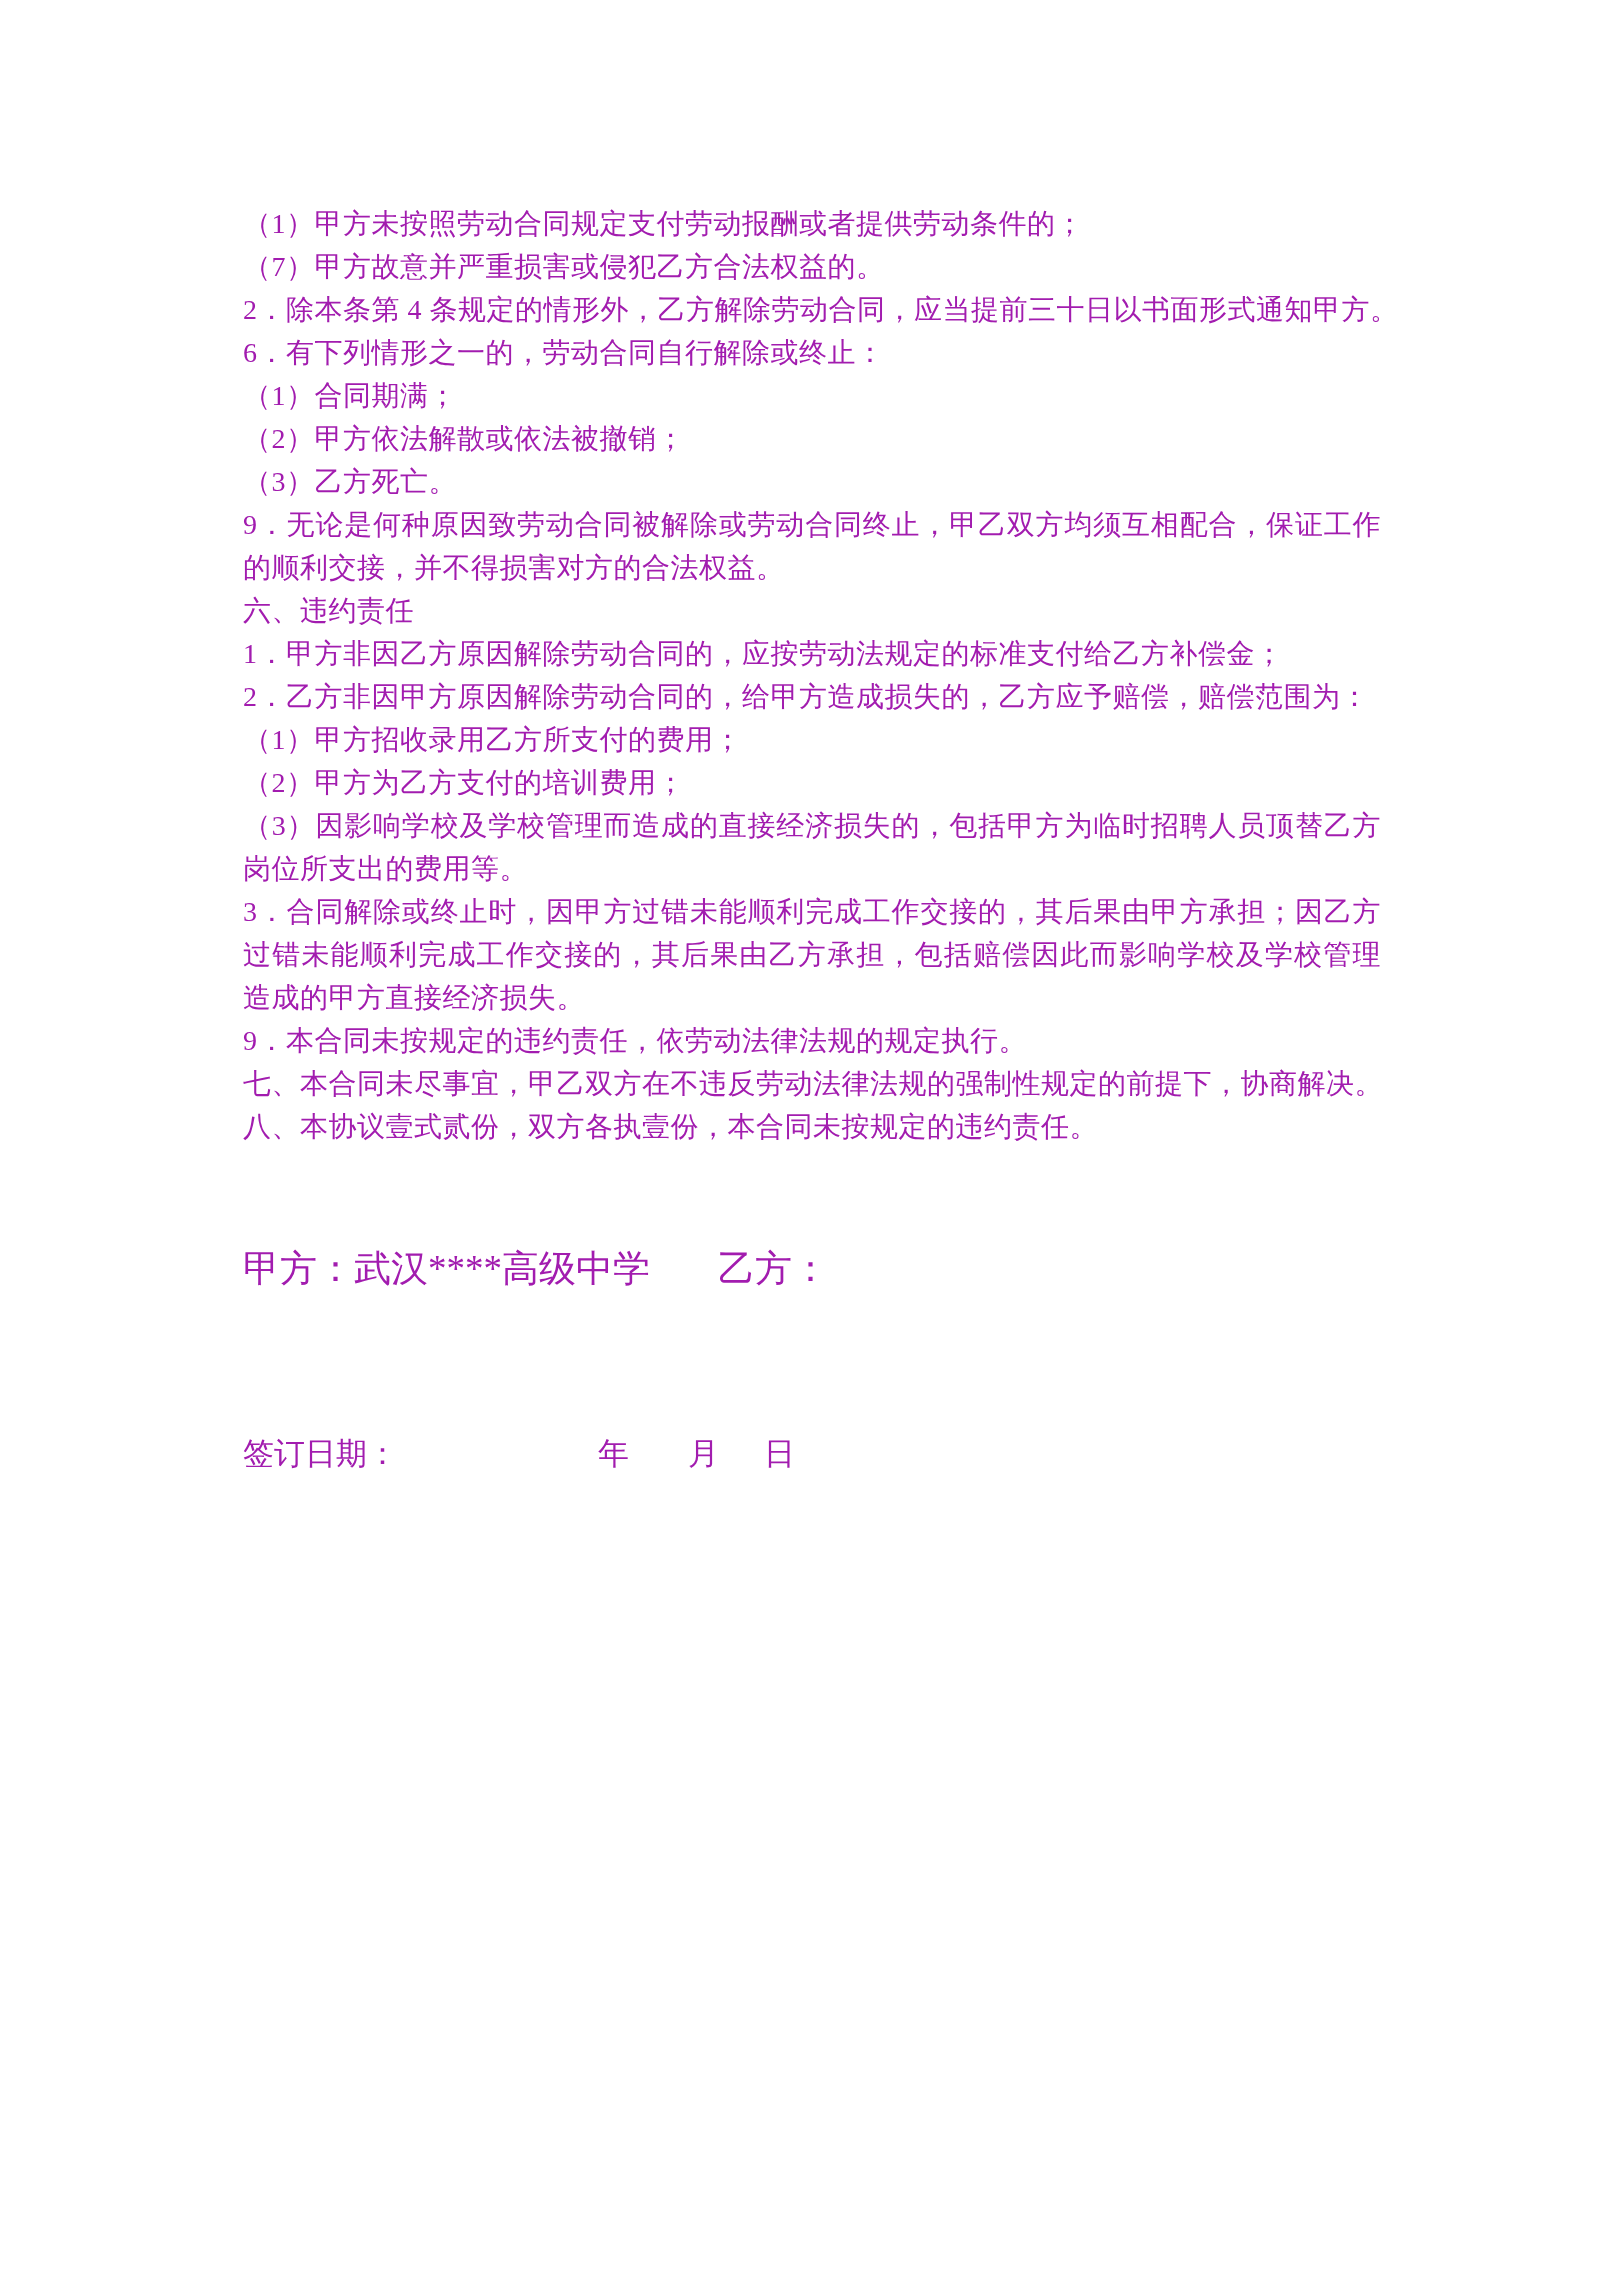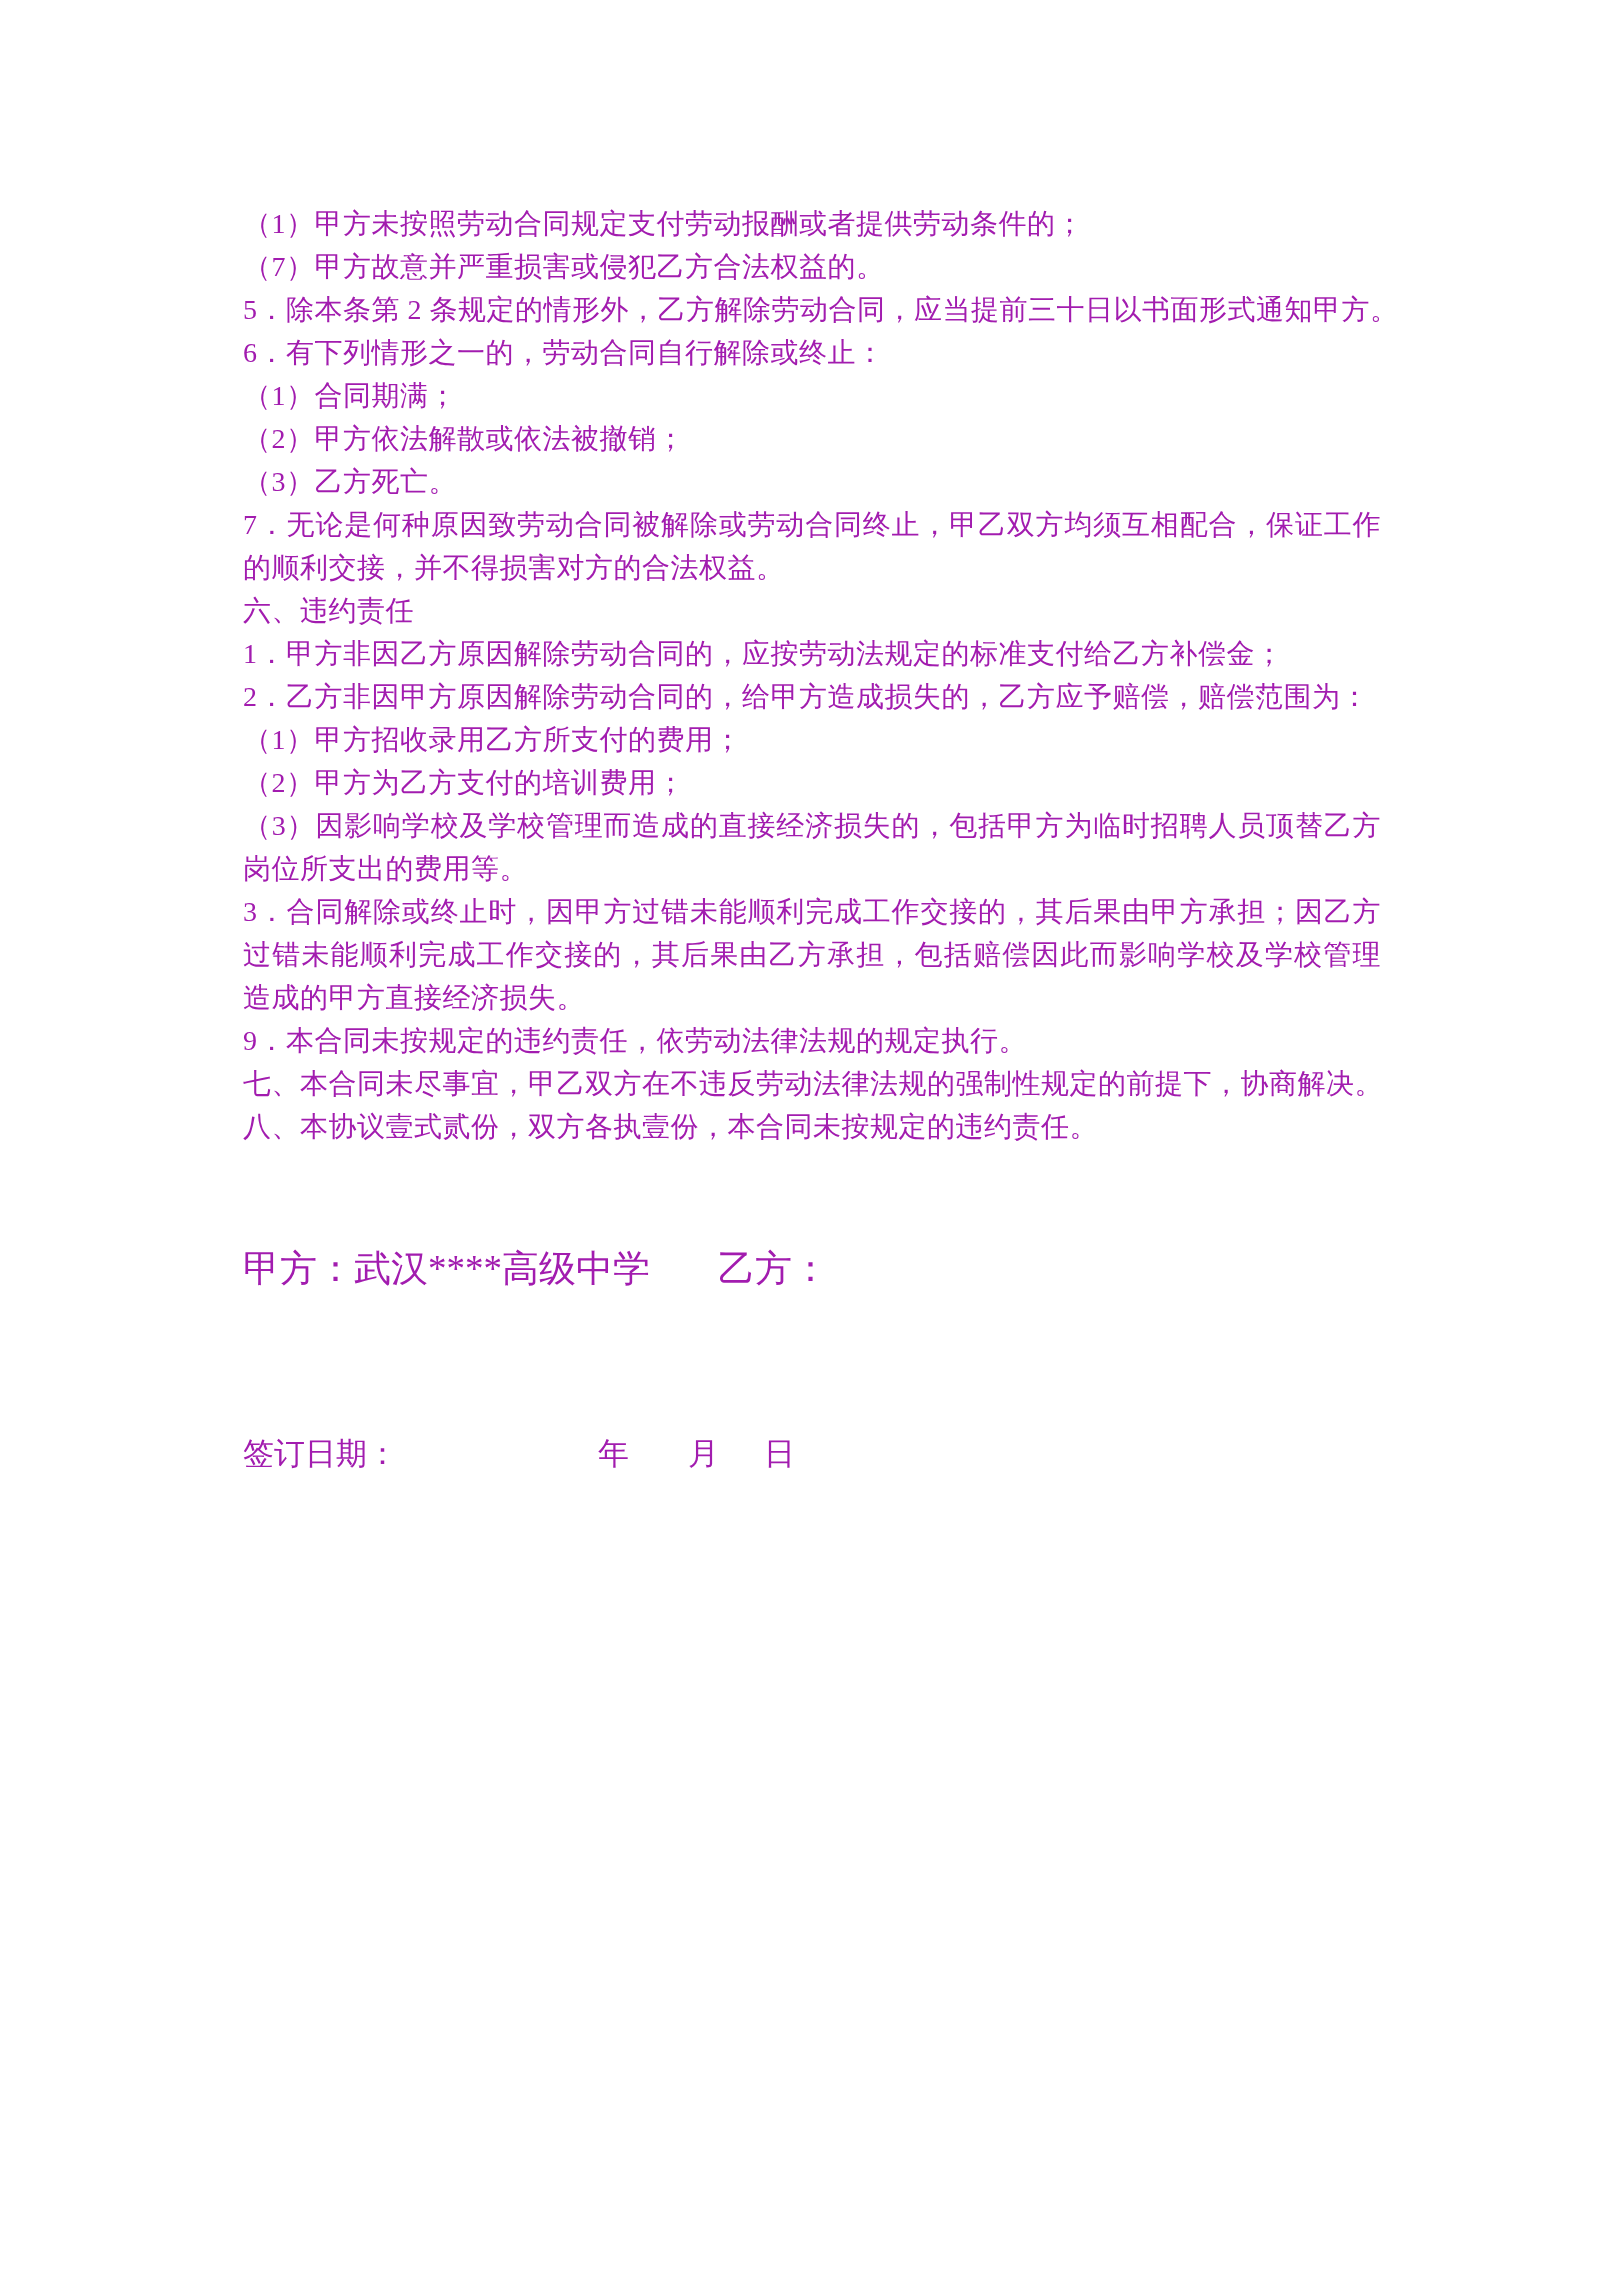--- a/index.html
+++ b/index.html
@@ -66,26 +66,26 @@
   .date-row .dy { position: absolute; left: 521px; top: 0; }
 </style>
 </head>
 <body>
 
 <div class="page">
 
   <div class="content" id="contract-body">
       <p class="line">（1）甲方未按照劳动合同规定支付劳动报酬或者提供劳动条件的；</p>
       <p class="line">（7）甲方故意并严重损害或侵犯乙方合法权益的。</p>
-      <p class="line">5．除本条第 2 条规定的情形外，乙方解除劳动合同，应当提前三十日以书面形式通知甲方。</p>
+      <p class="line">2．除本条第 4 条规定的情形外，乙方解除劳动合同，应当提前三十日以书面形式通知甲方。</p>
       <p class="line">6．有下列情形之一的，劳动合同自行解除或终止：</p>
       <p class="line">（1）合同期满；</p>
       <p class="line">（2）甲方依法解散或依法被撤销；</p>
       <p class="line">（3）乙方死亡。</p>
-      <p class="line fill">7．无论是何种原因致劳动合同被解除或劳动合同终止，甲乙双方均须互相配合，保证工作</p>
+      <p class="line fill">9．无论是何种原因致劳动合同被解除或劳动合同终止，甲乙双方均须互相配合，保证工作</p>
       <p class="line">的顺利交接，并不得损害对方的合法权益。</p>
       <p class="line">六、违约责任</p>
       <p class="line">1．甲方非因乙方原因解除劳动合同的，应按劳动法规定的标准支付给乙方补偿金；</p>
       <p class="line">2．乙方非因甲方原因解除劳动合同的，给甲方造成损失的，乙方应予赔偿，赔偿范围为：</p>
       <p class="line">（1）甲方招收录用乙方所支付的费用；</p>
       <p class="line">（2）甲方为乙方支付的培训费用；</p>
       <p class="line fill">（3）因影响学校及学校管理而造成的直接经济损失的，包括甲方为临时招聘人员顶替乙方</p>
       <p class="line">岗位所支出的费用等。</p>
       <p class="line fill">3．合同解除或终止时，因甲方过错未能顺利完成工作交接的，其后果由甲方承担；因乙方</p>
       <p class="line fill">过错未能顺利完成工作交接的，其后果由乙方承担，包括赔偿因此而影响学校及学校管理所</p>

